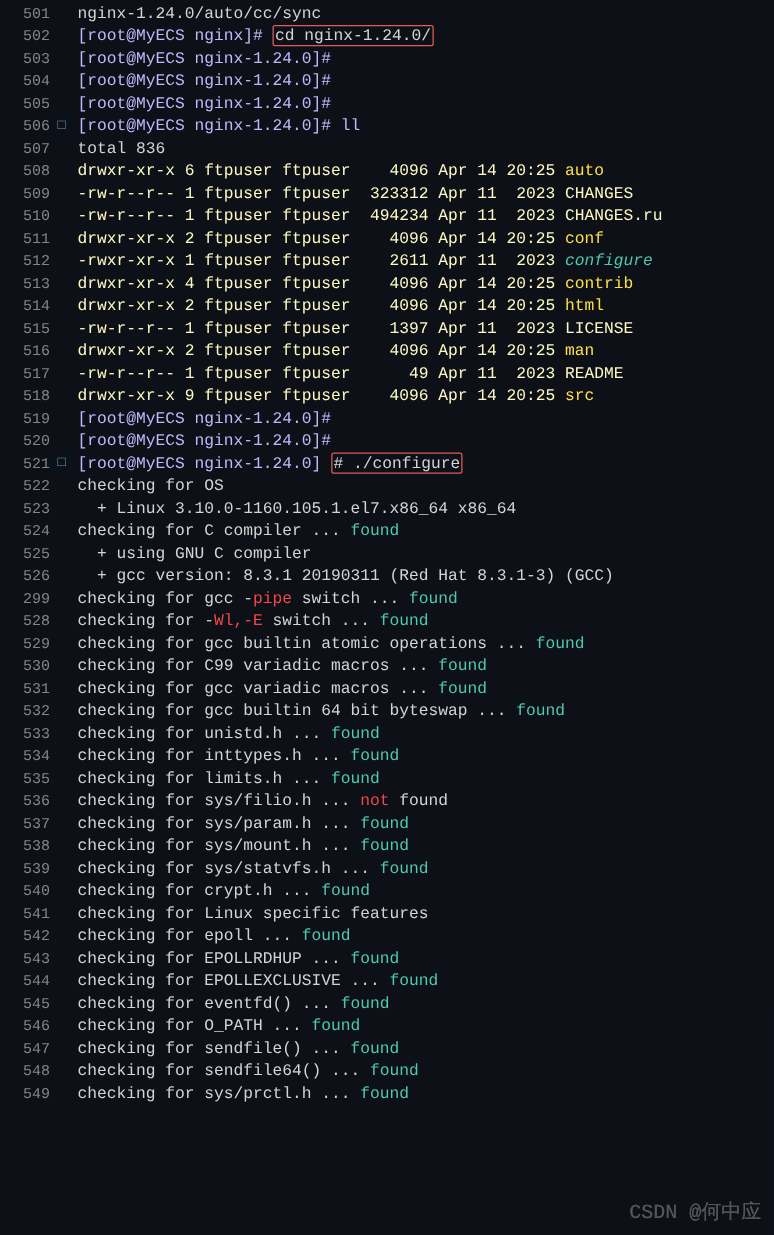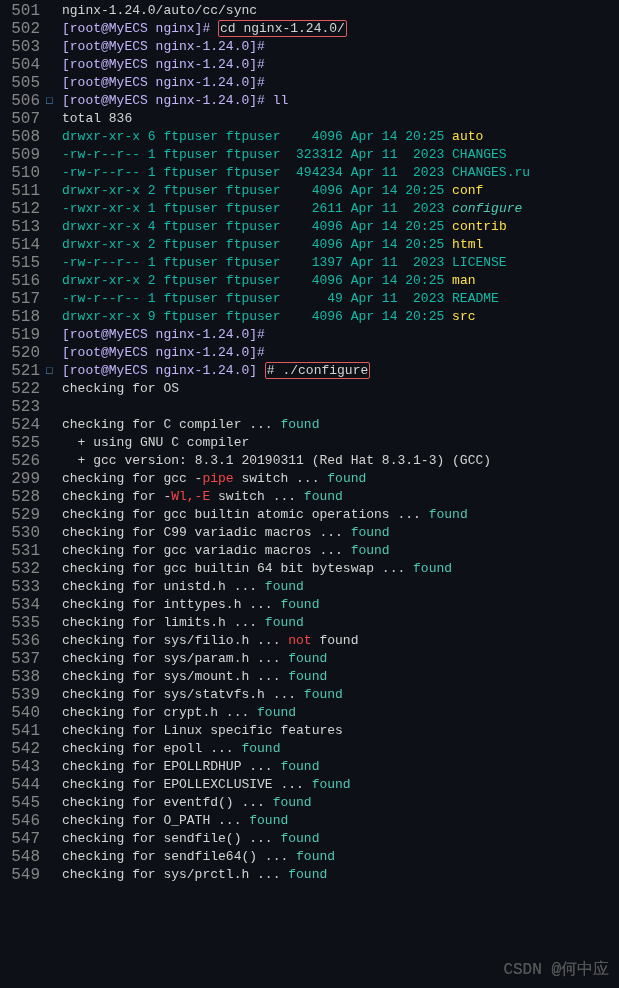--- a/index.html
+++ b/index.html
@@ -27,40 +27,40 @@
       line-height: 18px;
       white-space: pre;
     }
     .line-number {
       color: #858585;
       width: 36px;
       min-width: 36px;
       text-align: right;
       margin-right: 6px;
       user-select: none;
-      font-size: 16px;
+      font-size: 12px;
     }
     .line-icon {
       width: 14px;
       min-width: 14px;
       margin-right: 2px;
       color: #858585;
       font-size: 11px;
     }
     .line-content {
       flex: 1;
       white-space: pre-wrap;
       word-break: break-all;
     }
     .c-prompt { color: #c4b5fd; margin-top: 20px; }
     .c-white { color: #d4d4d4; }
     .c-green { color: #4ec9b0; font-style: italic; }
     .c-red { color: #f44747; }
     .c-dirs { color: #fde047; }
-    .c-perm { color: #14b8a6; }
+    .c-perm { color: #fef9c3; }
     .c-found { color: #4ec9b0; }
     .c-notfound { color: #f44747; }
     .highlight-box {
       background: transparent;
       border: 1.5px solid #e05c5c;
       border-radius: 2px;
       display: inline;
       padding: 0 1px;
       text-align: right;
     }
@@ -91,21 +91,21 @@
     <div class="line"><span class="line-number">513</span><span class="line-icon"> </span><span class="line-content"><span class="c-perm">drwxr-xr-x 4 ftpuser ftpuser    4096 Apr 14 20:25 </span><span class="c-dirs">contrib</span></span></div>
     <div class="line"><span class="line-number">514</span><span class="line-icon"> </span><span class="line-content"><span class="c-perm">drwxr-xr-x 2 ftpuser ftpuser    4096 Apr 14 20:25 </span><span class="c-dirs">html</span></span></div>
     <div class="line"><span class="line-number">515</span><span class="line-icon"> </span><span class="line-content"><span class="c-perm">-rw-r--r-- 1 ftpuser ftpuser    1397 Apr 11  2023 LICENSE</span></span></div>
     <div class="line"><span class="line-number">516</span><span class="line-icon"> </span><span class="line-content"><span class="c-perm">drwxr-xr-x 2 ftpuser ftpuser    4096 Apr 14 20:25 </span><span class="c-dirs">man</span></span></div>
     <div class="line"><span class="line-number">517</span><span class="line-icon"> </span><span class="line-content"><span class="c-perm">-rw-r--r-- 1 ftpuser ftpuser      49 Apr 11  2023 README</span></span></div>
     <div class="line"><span class="line-number">518</span><span class="line-icon"> </span><span class="line-content"><span class="c-perm">drwxr-xr-x 9 ftpuser ftpuser    4096 Apr 14 20:25 </span><span class="c-dirs">src</span></span></div>
     <div class="line"><span class="line-number">519</span><span class="line-icon"> </span><span class="line-content"><span class="c-prompt">[root@MyECS nginx-1.24.0]#</span></span></div>
     <div class="line"><span class="line-number">520</span><span class="line-icon"> </span><span class="line-content"><span class="c-prompt">[root@MyECS nginx-1.24.0]#</span></span></div>
     <div class="line"><span class="line-number">521</span><span class="line-icon" style="color: rgb(86, 156, 214);">□</span><span class="line-content"><span class="c-prompt">[root@MyECS nginx-1.24.0] </span><span class="highlight-box c-white"># ./configure</span></span></div>
     <div class="line"><span class="line-number">522</span><span class="line-icon"> </span><span class="line-content"><span class="c-white">checking for OS</span></span></div>
-    <div class="line"><span class="line-number">523</span><span class="line-icon"> </span></div>
+    <div class="line"><span class="line-number">523</span><span class="line-icon"> </span><span class="line-content"><span class="c-white">  + Linux 3.10.0-1160.105.1.el7.x86_64 x86_64</span></span></div>
     <div class="line"><span class="line-number">524</span><span class="line-icon"> </span><span class="line-content"><span class="c-white">checking for C compiler ... </span><span class="c-found">found</span></span></div>
     <div class="line"><span class="line-number">525</span><span class="line-icon"> </span><span class="line-content"><span class="c-white">  + using GNU C compiler</span></span></div>
     <div class="line"><span class="line-number">526</span><span class="line-icon"> </span><span class="line-content"><span class="c-white">  + gcc version: 8.3.1 20190311 (Red Hat 8.3.1-3) (GCC)</span></span></div>
     <div class="line"><span class="line-number">299</span><span class="line-icon"> </span><span class="line-content"><span class="c-white">checking for gcc -</span><span class="c-red">pipe</span><span class="c-white"> switch ... </span><span class="c-found">found</span></span></div>
     <div class="line"><span class="line-number">528</span><span class="line-icon"> </span><span class="line-content"><span class="c-white">checking for -</span><span class="c-red">Wl,-E</span><span class="c-white"> switch ... </span><span class="c-found">found</span></span></div>
     <div class="line"><span class="line-number">529</span><span class="line-icon"> </span><span class="line-content"><span class="c-white">checking for gcc builtin atomic operations ... </span><span class="c-found">found</span></span></div>
     <div class="line"><span class="line-number">530</span><span class="line-icon"> </span><span class="line-content"><span class="c-white">checking for C99 variadic macros ... </span><span class="c-found">found</span></span></div>
     <div class="line"><span class="line-number">531</span><span class="line-icon"> </span><span class="line-content"><span class="c-white">checking for gcc variadic macros ... </span><span class="c-found">found</span></span></div>
     <div class="line"><span class="line-number">532</span><span class="line-icon"> </span><span class="line-content"><span class="c-white">checking for gcc builtin 64 bit byteswap ... </span><span class="c-found">found</span></span></div>
     <div class="line"><span class="line-number">533</span><span class="line-icon"> </span><span class="line-content"><span class="c-white">checking for unistd.h ... </span><span class="c-found">found</span></span></div>

